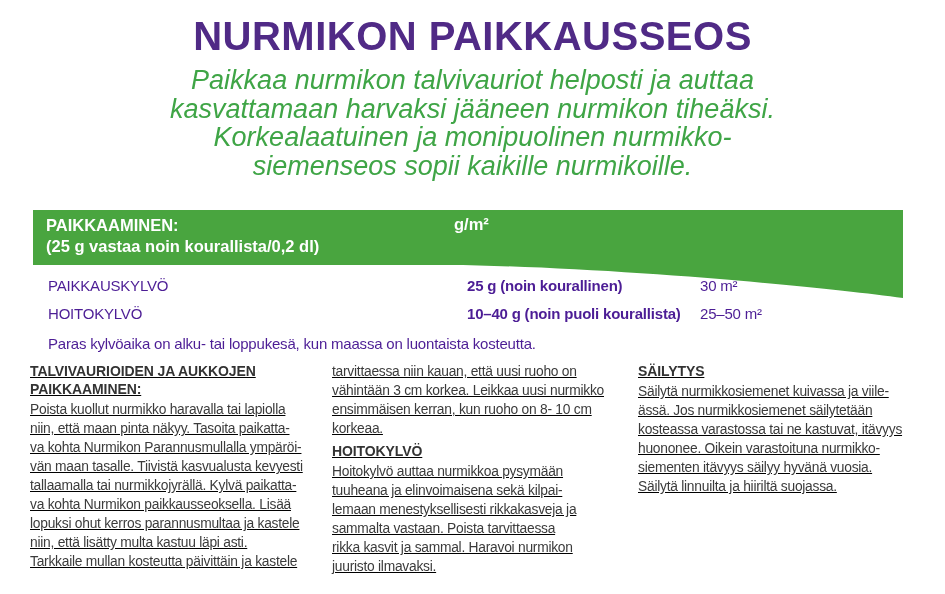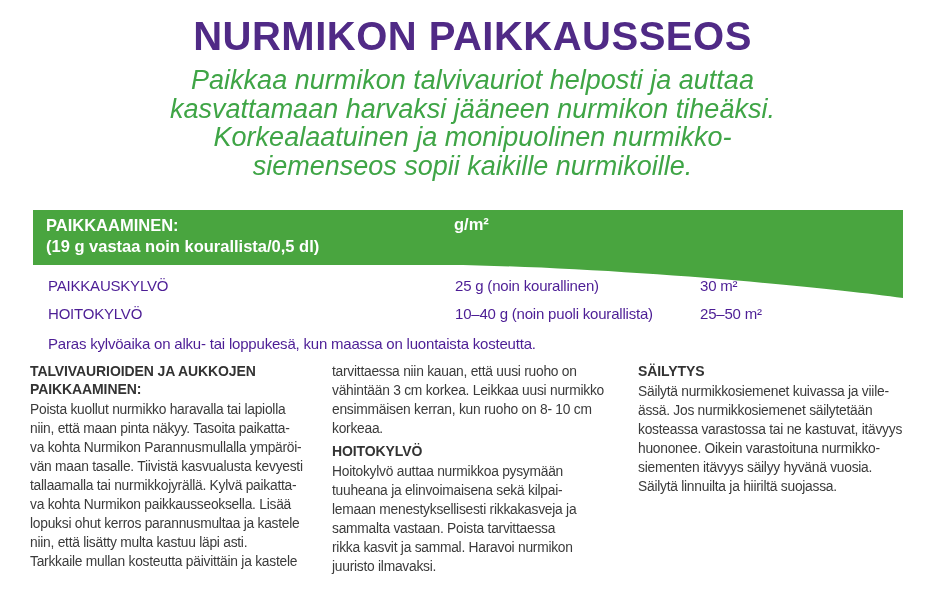--- a/index.html
+++ b/index.html
@@ -72,32 +72,33 @@
     top: 277px;
     width: 945px;
     color: #4c1d95;
   }
   .dose-row {
     position: relative;
     height: 28px;
     font-size: 15px;
   }
   .dose-label  { position: absolute; left: 48px;  top: 0; letter-spacing: -0.2px; }
-  .dose-amount { position: absolute; left: 455px; top: 0; letter-spacing: -0.2px; }
+  .dose-amount { position: absolute; left: 467px; top: 0; letter-spacing: -0.2px; font-weight: bold; }
   .dose-area   { position: absolute; left: 700px; top: 0; letter-spacing: -0.2px; }
   .dose-note {
     margin-left: 48px;
     margin-top: 2px;
     font-size: 15px;
     letter-spacing: -0.2px;
   }
   .col {
     position: absolute;
     top: 362px;
     width: 296px;
+    text-decoration: underline;
   }
   .col-1 { left: 30px; }
   .col-2 { left: 332px; }
   .col-3 { left: 638px; }
   .col h3 {
     font-size: 14px;
     font-weight: bold;
     line-height: 18px;
     color: #333333;
     white-space: pre-line;
@@ -124,21 +125,21 @@
 kasvattamaan harvaksi jääneen nurmikon tiheäksi.
 Korkealaatuinen ja monipuolinen nurmikko-
 siemenseos sopii kaikille nurmikoille.</p>
 
   <div class="banner">
     <svg class="banner-bg" viewBox="0 0 870 88" preserveAspectRatio="none">
       <path d="M0,0 H870 V88 C790,77 600,59 430,55 L0,55 Z" fill="#49a53f"></path>
     </svg>
     <div class="banner-text">
       <div>PAIKKAAMINEN:</div>
-      <div>(19 g vastaa noin kourallista/0,5 dl)</div>
+      <div>(25 g vastaa noin kourallista/0,2 dl)</div>
     </div>
     <div class="banner-unit">g/m²</div>
   </div>
 
   <div class="dose-table">
     <div class="dose-row">
       <span class="dose-label">PAIKKAUSKYLVÖ</span>
       <span class="dose-amount">25 g (noin kourallinen)</span>
       <span class="dose-area">30 m²</span>
     </div>

